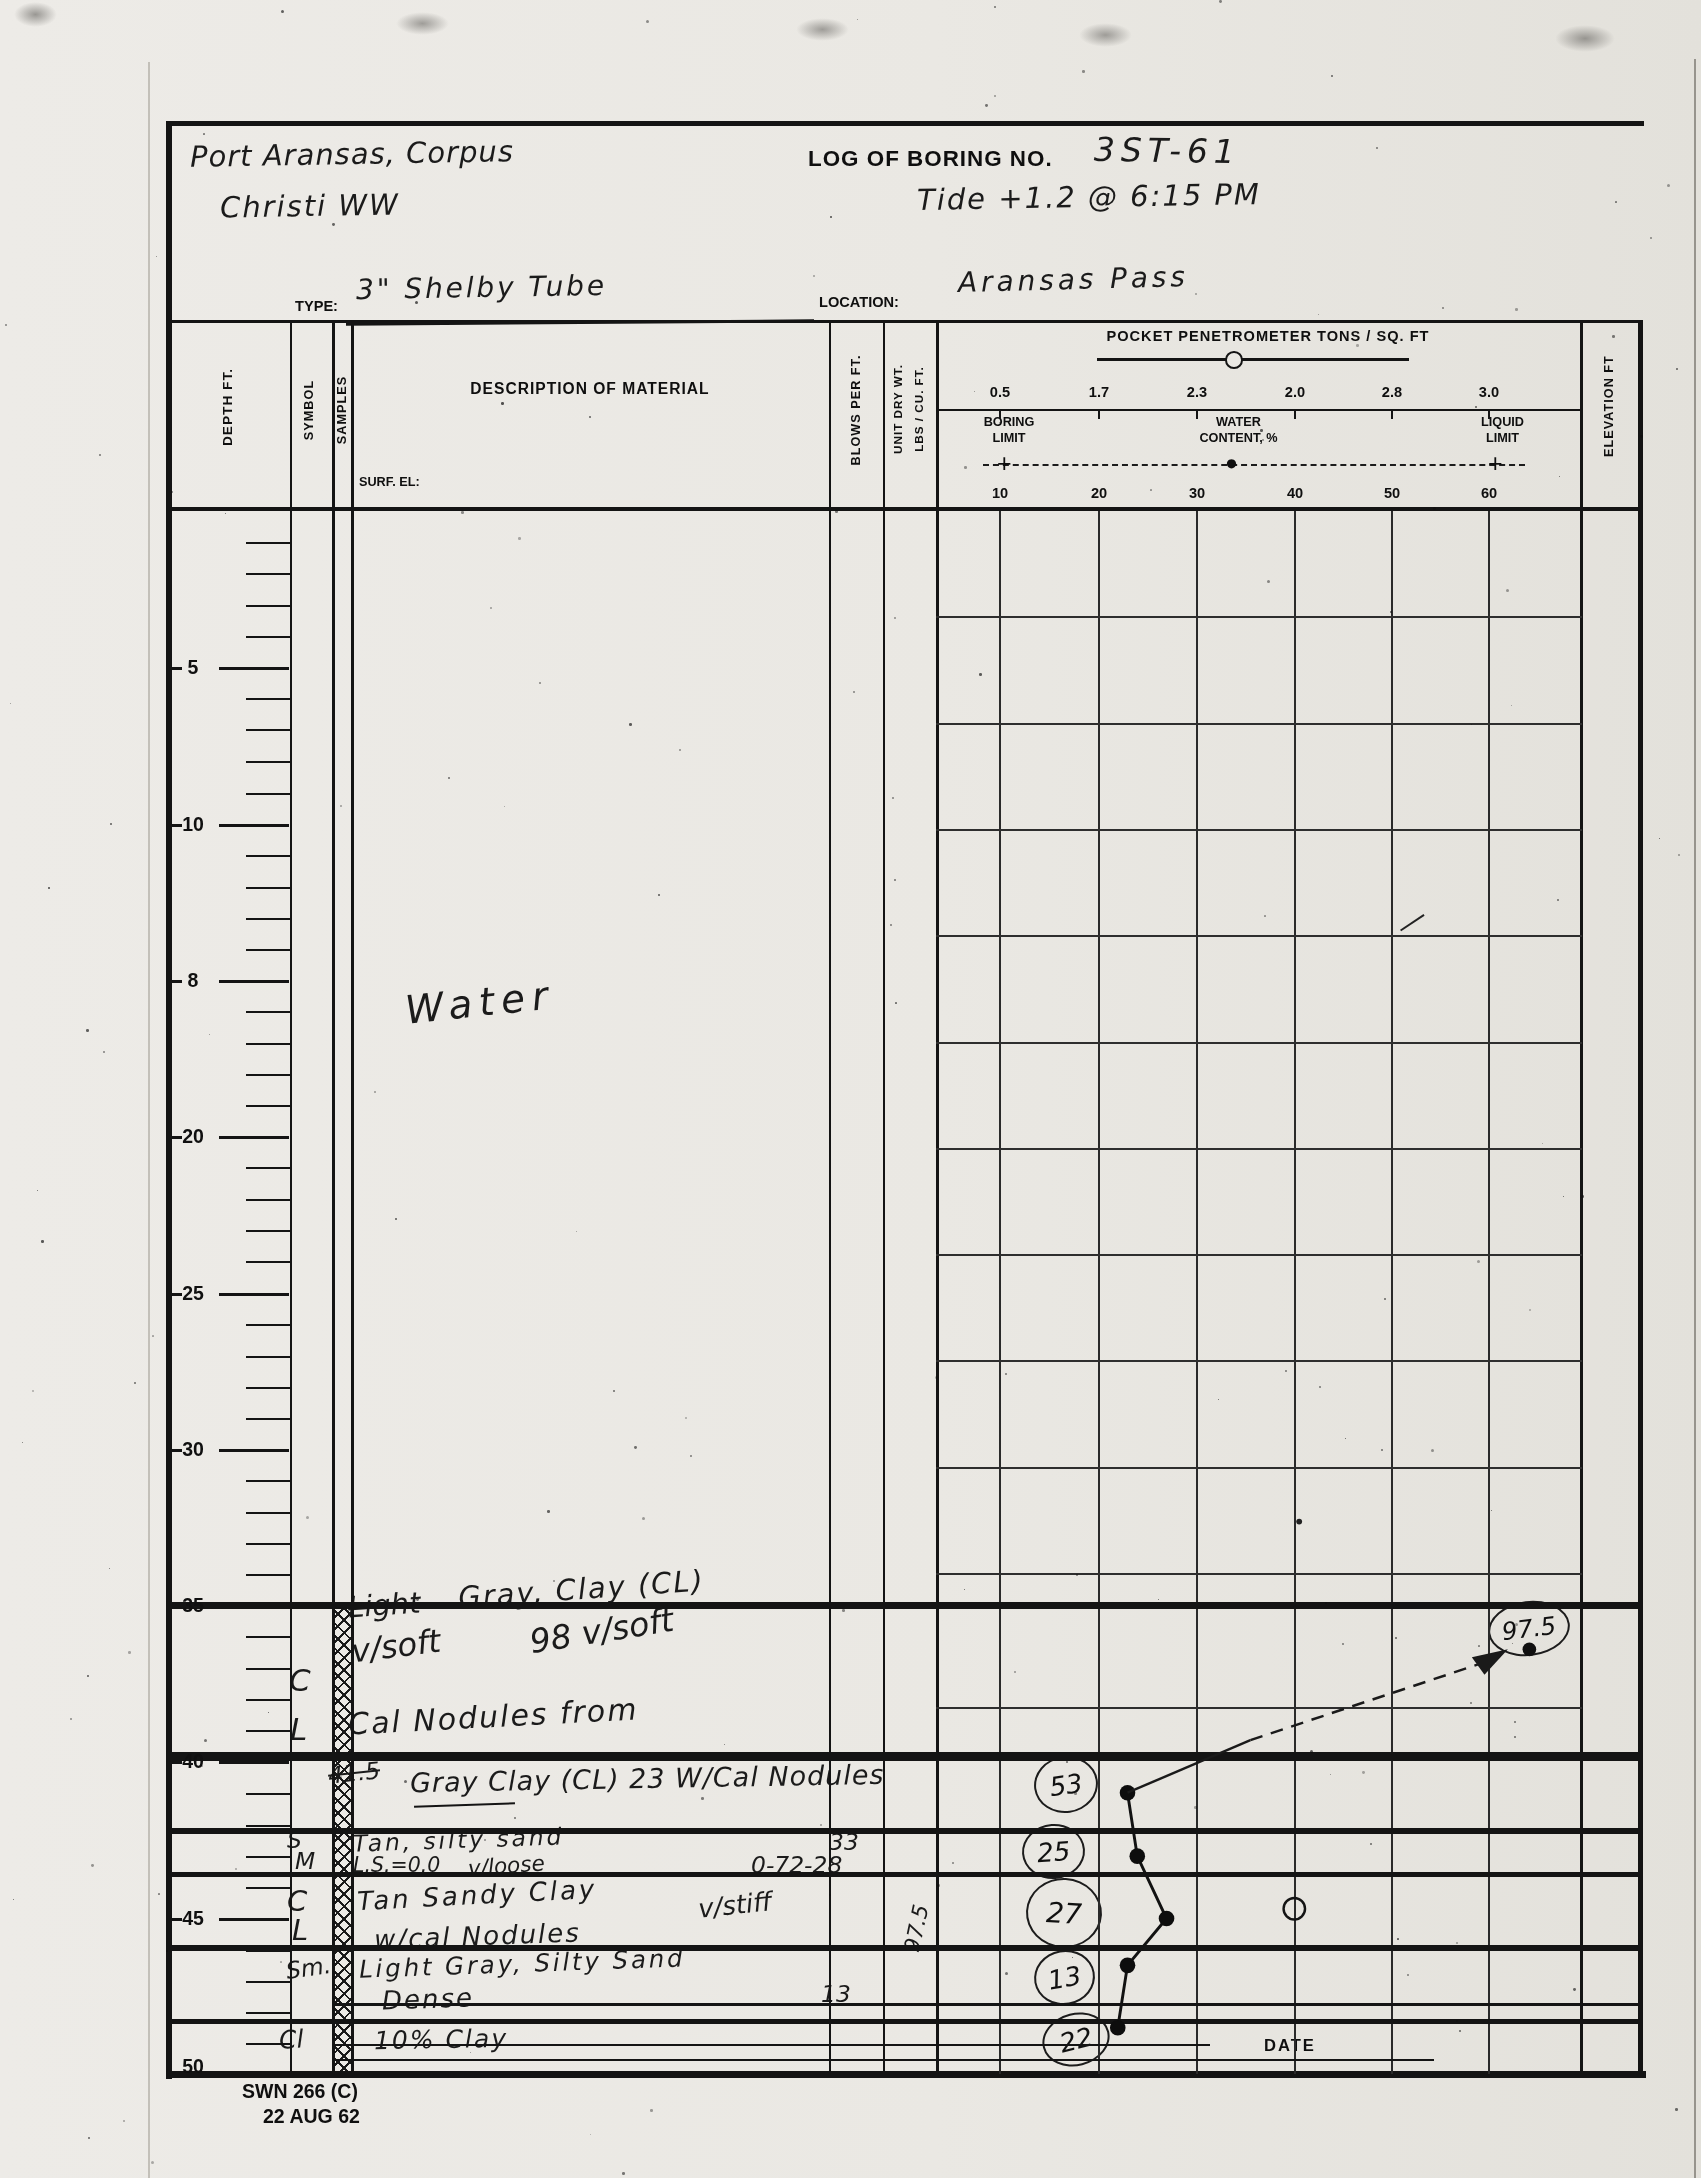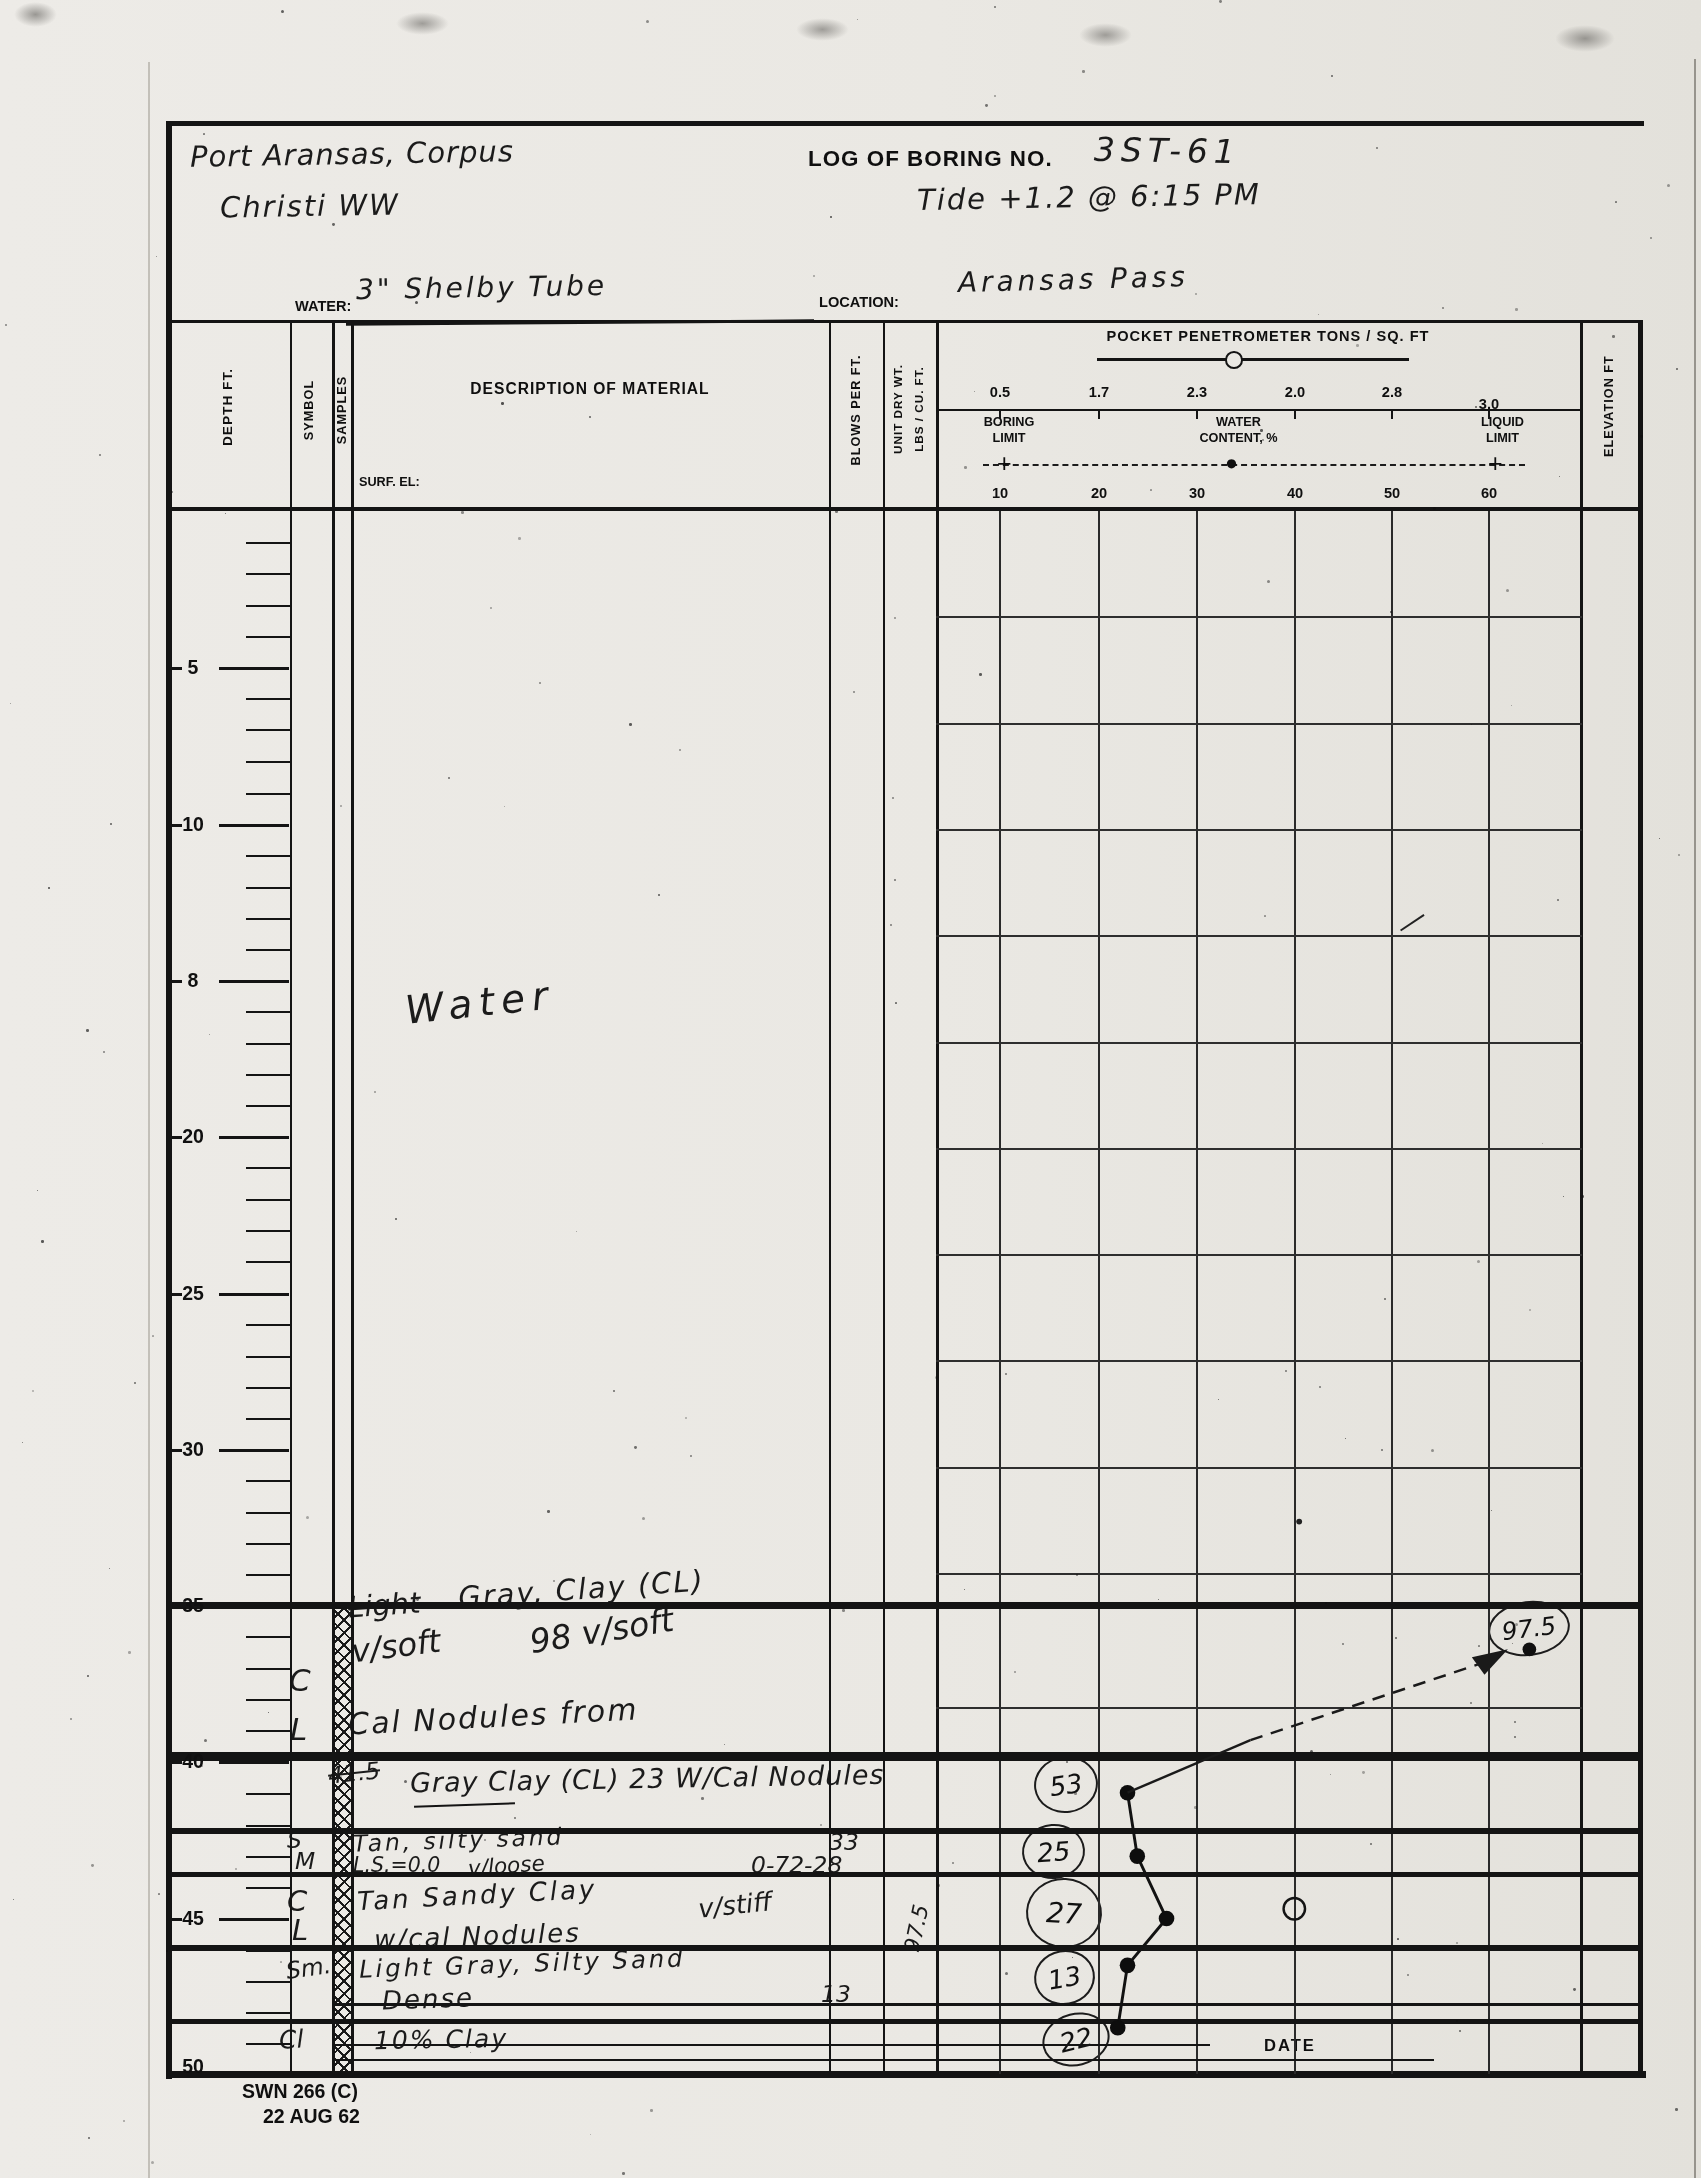--- a/index.html
+++ b/index.html
@@ -34,21 +34,21 @@
   <div class="smudge" style="left:1555px;top:25px;width:60px;height:27px;background:radial-gradient(#7d7b77,transparent 70%);"></div>
 
   <div class="ln" style="left:148px;top:62px;width:2px;height:2116px;background:#c3c0b9;"></div>
   <div class="ln" style="left:1694px;top:59px;width:2px;height:2120px;background:#97948d;"></div>
 
   <div class="hw" style="left:190px;top:137px;font-size:29px;letter-spacing:1px;transform:rotate(-1deg);">Port Aransas, Corpus</div>
   <div class="hw" style="left:220px;top:189px;font-size:29px;letter-spacing:2px;transform:rotate(-1deg);">Christi WW</div>
   <div class="pr" style="left:808px;top:146px;font-size:22.4px;letter-spacing:1px;">LOG OF BORING NO.</div>
   <div class="hw" style="left:1094px;top:131px;font-size:33px;letter-spacing:5.9px;transform:rotate(1deg);">3ST-61</div>
   <div class="hw" style="left:917px;top:180px;font-size:29px;letter-spacing:2px;transform:rotate(-1deg);">Tide +1.2 @ 6:15 PM</div>
-  <div class="pr" style="left:295px;top:298px;font-size:14.6px;">WATER:</div>
+  <div class="pr" style="left:295px;top:298px;font-size:14.6px;">TYPE:</div>
   <div class="hw" style="left:356px;top:271px;font-size:28px;letter-spacing:2.9px;transform:rotate(-1deg);">3" Shelby Tube</div>
   <div class="ln" style="left:346px;top:321px;width:468px;height:2.9px;transform:rotate(-0.4deg);"></div>
   <div class="pr" style="left:819px;top:294px;font-size:14.6px;">LOCATION:</div>
   <div class="hw" style="left:958px;top:263px;font-size:28px;letter-spacing:3.9px;transform:rotate(-1.5deg);">Aransas Pass</div>
 
   <div class="va" style="left:227px;top:407px;">
       <span style="font-size:13.7px;">DEPTH FT.</span>
     </div>
   <div class="va" style="left:309px;top:410px;">
       <span style="font-size:12.7px;">SYMBOL</span>
@@ -259,21 +259,21 @@
       <div class="cn" style="left: 1000px; top: 392px;">0.5</div>
       <div class="cn" style="left: 1000px; top: 493px;">10</div>
       <div class="cn" style="left: 1099px; top: 392px;">1.7</div>
       <div class="cn" style="left: 1099px; top: 493px;">20</div>
       <div class="cn" style="left: 1197px; top: 392px;">2.3</div>
       <div class="cn" style="left: 1197px; top: 493px;">30</div>
       <div class="cn" style="left: 1295px; top: 392px;">2.0</div>
       <div class="cn" style="left: 1295px; top: 493px;">40</div>
       <div class="cn" style="left: 1392px; top: 392px;">2.8</div>
       <div class="cn" style="left: 1392px; top: 493px;">50</div>
-      <div class="cn" style="left: 1489px; top: 404px;">3.0</div>
+      <div class="cn" style="left: 1489px; top: 392px;">3.0</div>
       <div class="cn" style="left: 1489px; top: 493px;">60</div>
     </div>
   <div id="speckles">
       <div style="position: absolute; left: 842px; top: 1609px; width: 2.6px; height: 2.6px; background: rgba(15, 15, 15, 0.45); border-radius: 50%;"></div>
       <div style="position: absolute; left: 1072px; top: 1957px; width: 1.4px; height: 1.4px; background: rgba(15, 15, 15, 0.7); border-radius: 50%;"></div>
       <div style="position: absolute; left: 829px; top: 1894px; width: 1.6px; height: 1.6px; background: rgba(15, 15, 15, 0.46); border-radius: 50%;"></div>
       <div style="position: absolute; left: 1615px; top: 201px; width: 1.7px; height: 1.7px; background: rgba(15, 15, 15, 0.51); border-radius: 50%;"></div>
       <div style="position: absolute; left: 935px; top: 1376px; width: 3px; height: 3px; background: rgba(15, 15, 15, 0.3); border-radius: 50%;"></div>
       <div style="position: absolute; left: 156px; top: 256px; width: 1px; height: 1px; background: rgba(15, 15, 15, 0.5); border-radius: 50%;"></div>
       <div style="position: absolute; left: 1573px; top: 1988px; width: 2.9px; height: 2.9px; background: rgba(15, 15, 15, 0.61); border-radius: 50%;"></div>

